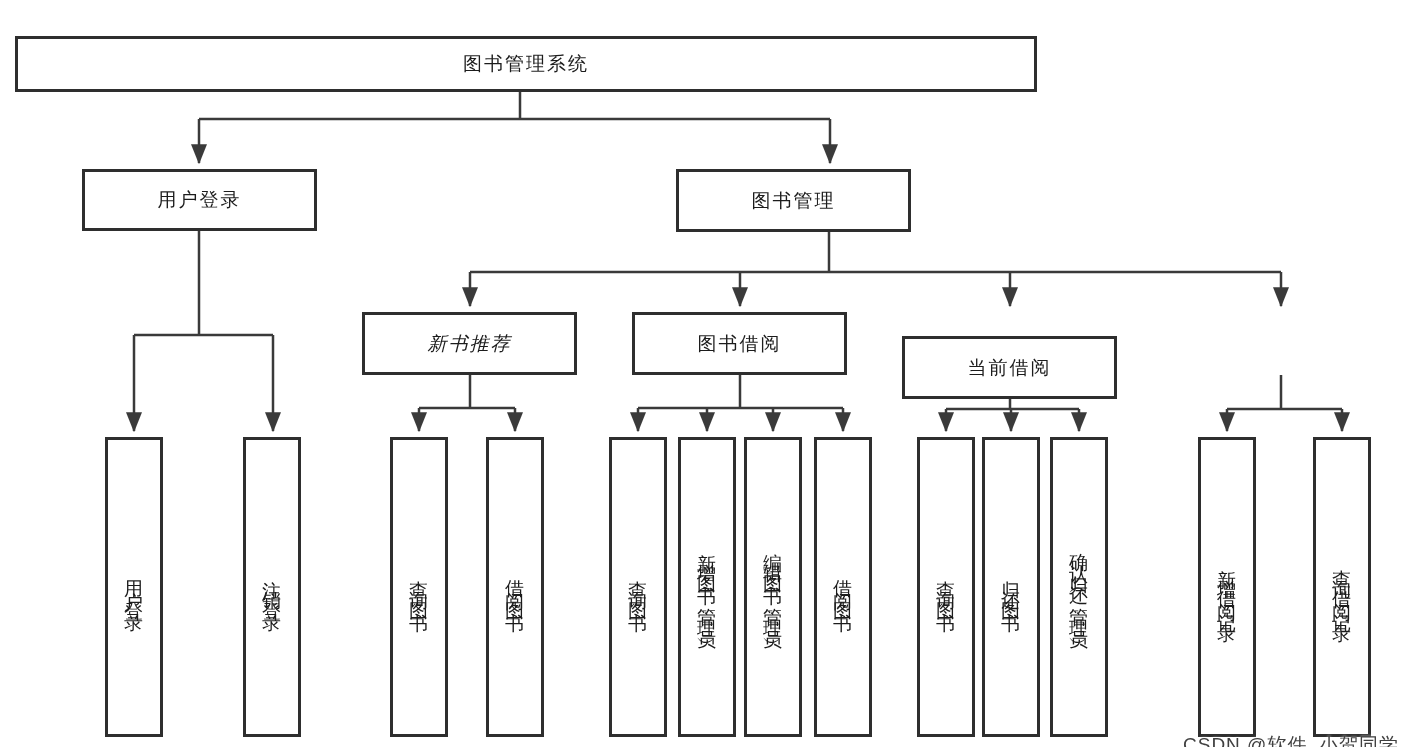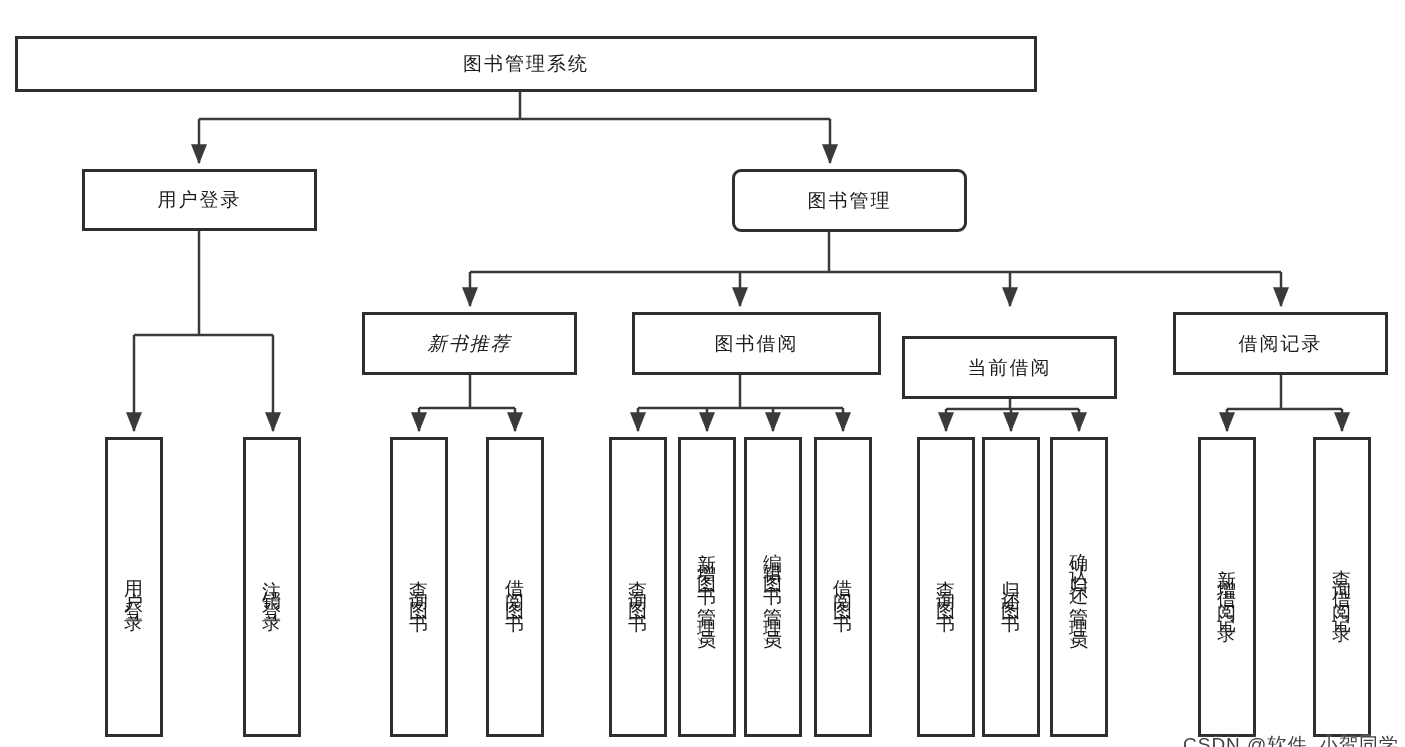--- a/index.html
+++ b/index.html
@@ -109,26 +109,25 @@
 
       <path d="M1281,375 V409 M1227,409 H1342"></path>
       <path d="M1227,409 V431" marker-end="url(#arrow)"></path>
       <path d="M1342,409 V431" marker-end="url(#arrow)"></path>
     </g>
   </svg>
 
   <div class="hbox" style="left:15px; top:8px; width:1022px; height:56px;margin-top:28px;">图书管理系统</div>
 
   <div class="hbox" style="left:82px; top:169px; width:235px; height:62px;">用户登录</div>
-  <div class="hbox" style="left:732px; top:169px; width:235px; height:63px;border-radius:9px;">图书管理</div>
+  <div class="hbox" style="left:676px; top:169px; width:235px; height:63px;">图书管理</div>
 
   <div class="hbox" style="left:362px; top:312px; width:215px; height:63px;font-style:italic;">新书推荐</div>
-  <div class="hbox" style="left:632px; top:312px; width:249px; height:63px;">图书借阅</div>
+  <div class="hbox" style="left:632px; top:312px; width:215px; height:63px;">图书借阅</div>
   <div class="hbox" style="left:902px; top:312px; width:215px; height:63px;margin-top:24px;">当前借阅</div>
-  <div class="hbox" style="left:1173px; top:312px; width:215px; height:63px;">借阅记录</div>
 
   <div class="vbox" style="left:105px;">
     <span>用户登录</span>
   </div>
   <div class="vbox" style="left:243px;">
     <span>注销登录</span>
   </div>
 
   <div class="vbox" style="left:390px;">
     <span>查询图书</span>

